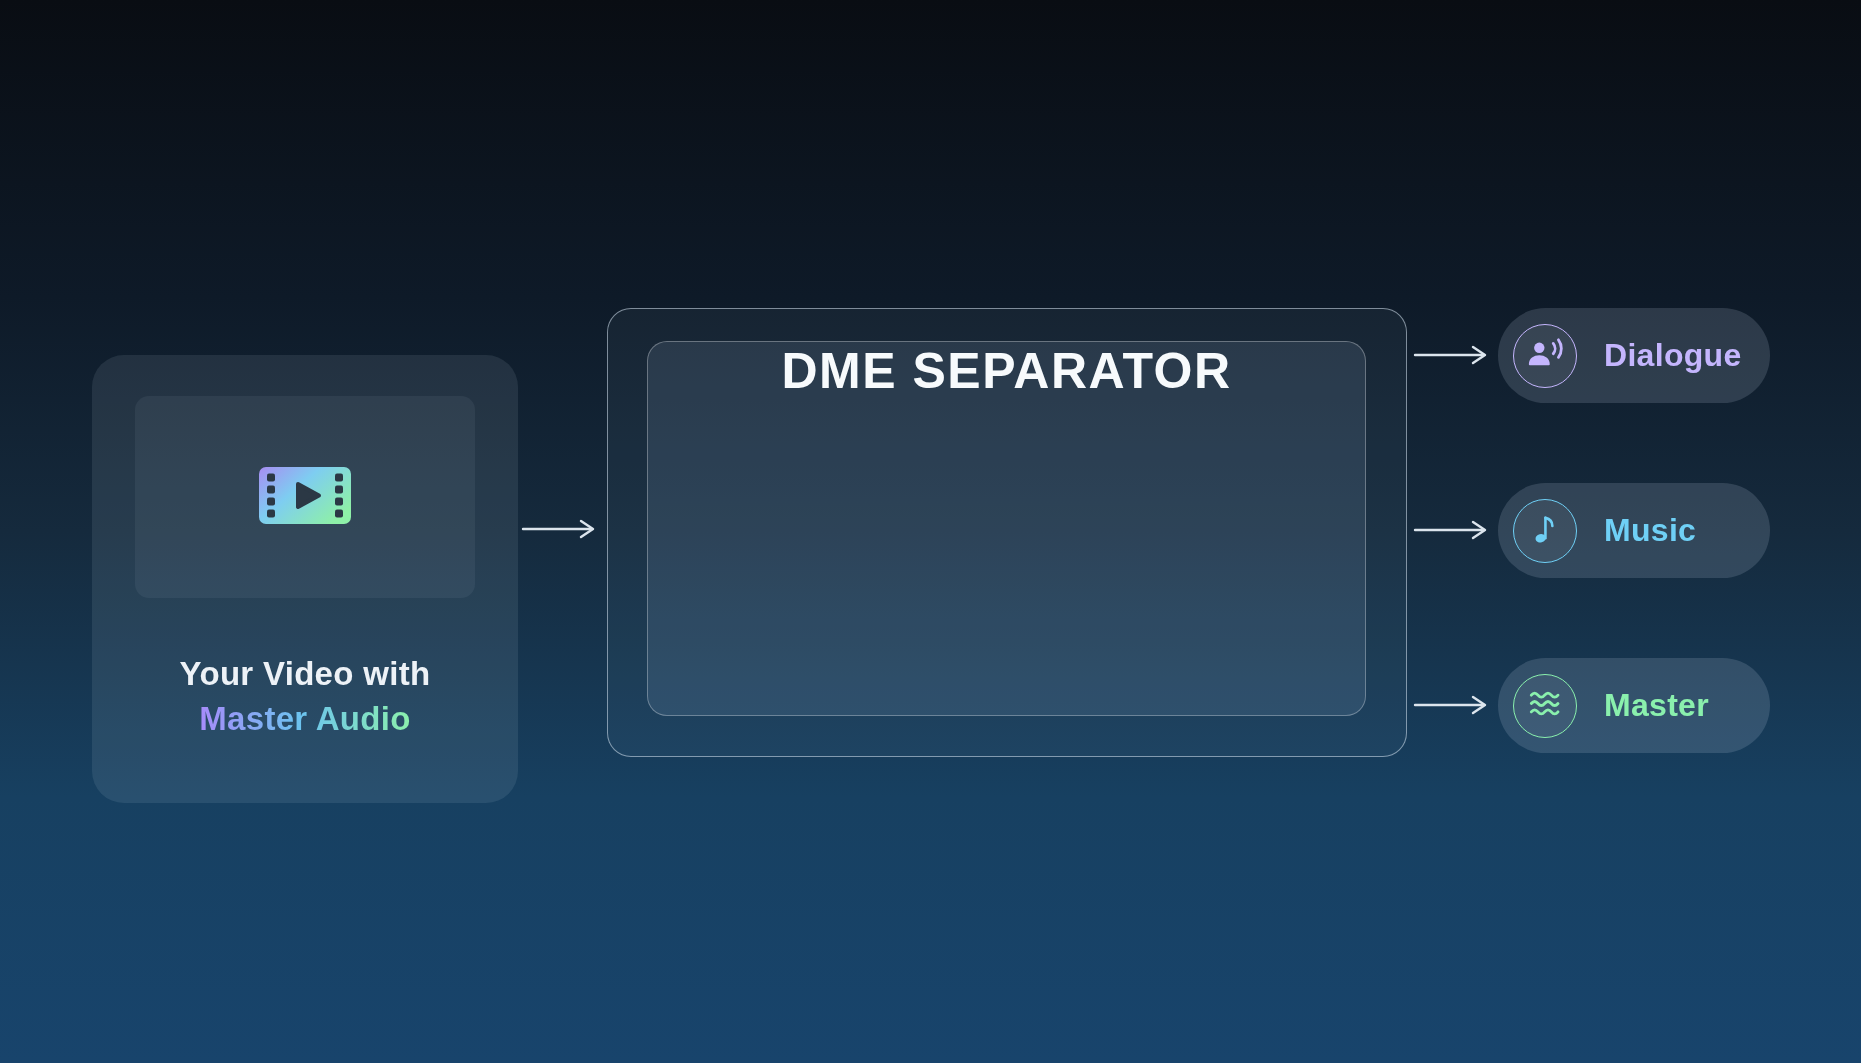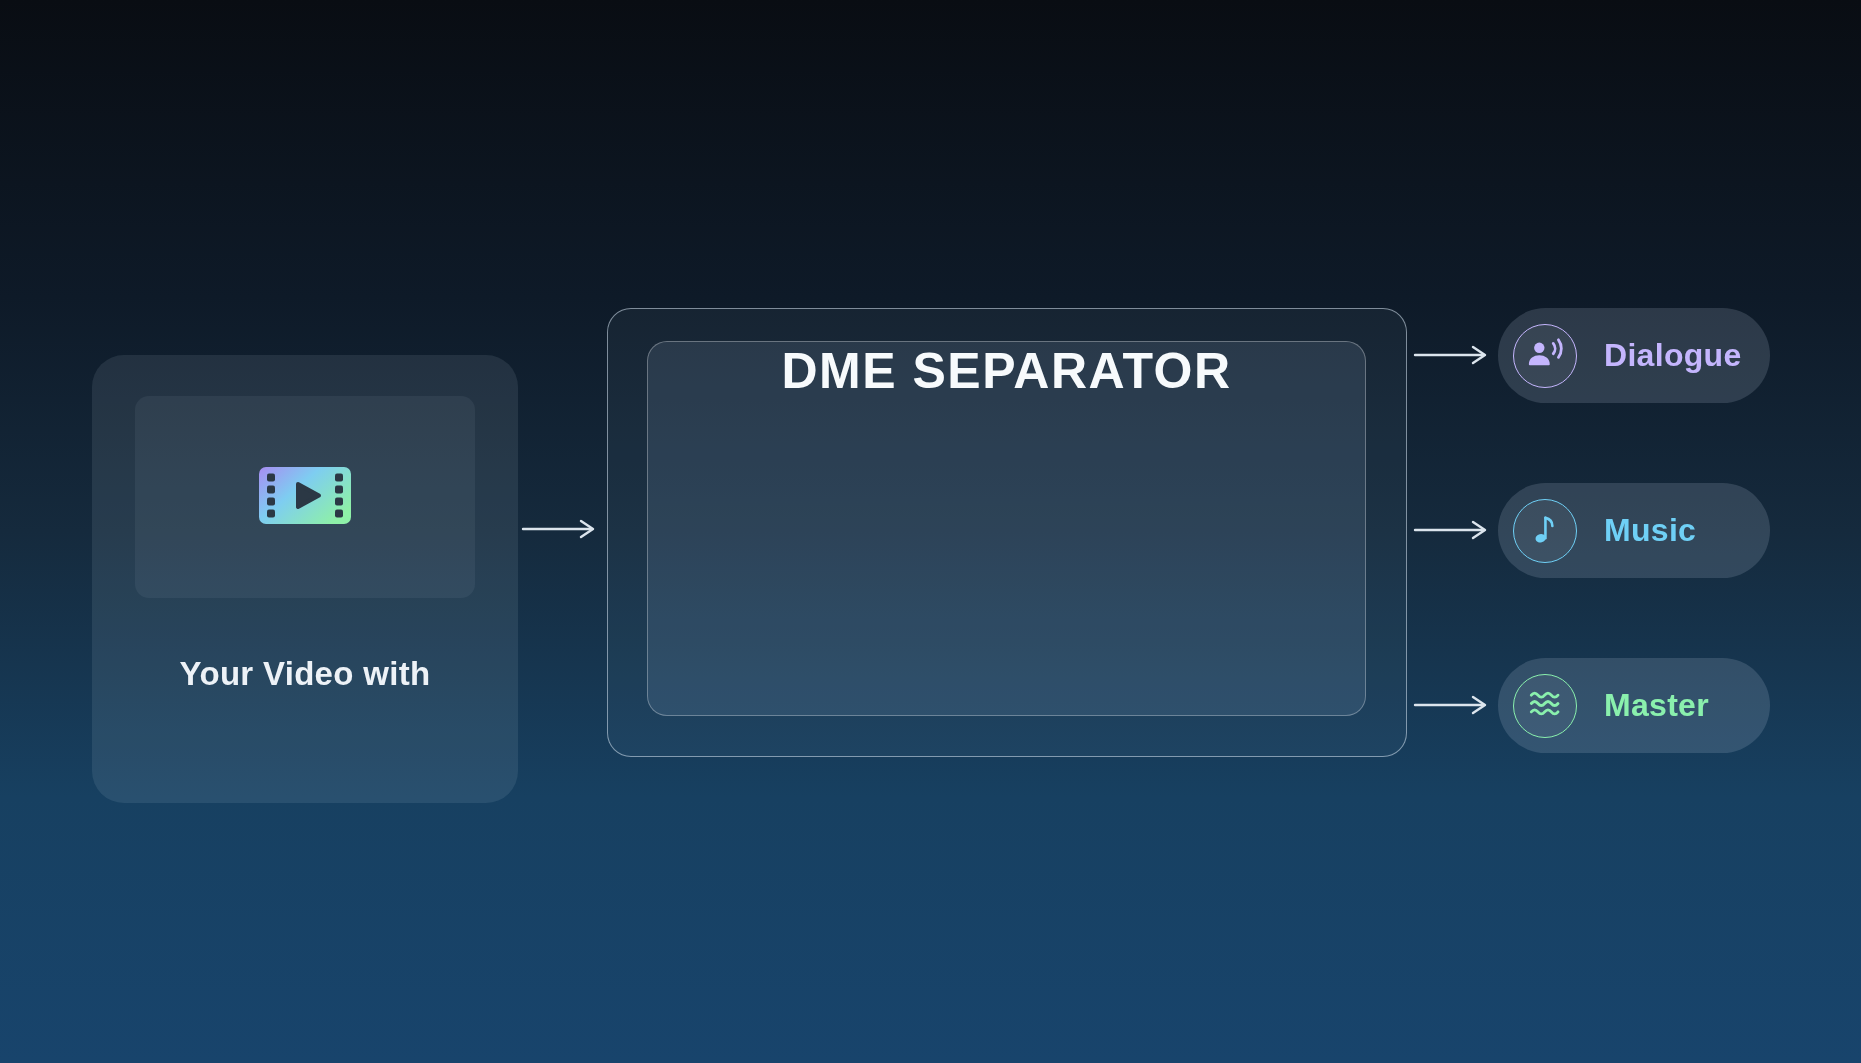--- a/index.html
+++ b/index.html
@@ -94,20 +94,21 @@
             <rect x="76" y="18.5" width="8" height="8" rx="2"></rect>
             <rect x="76" y="30.5" width="8" height="8" rx="2"></rect>
             <rect x="76" y="42.5" width="8" height="8" rx="2"></rect>
           </g>
           <path d="M39 17 L60 28.5 L39 40 Z" fill="#2b3845" stroke="#2b3845" stroke-width="4" stroke-linejoin="round"></path>
         </svg>
       </span>
     </div>
     <div class="caption">
       <div>Your Video with</div>
+      <div class="grad">Master Audio</div>
     </div>
   </div>
 
   <div class="arrow arrow-1" style="color: rgb(220, 229, 237);">
     <svg width="84" height="24" viewBox="0 0 84 24" fill="none" stroke="currentColor" stroke-width="2.4" stroke-linecap="round" stroke-linejoin="round">
       <line x1="3" y1="12" x2="70" y2="12"></line>
       <polyline points="61,4 73,12 61,20"></polyline>
     </svg>
   </div>
 

